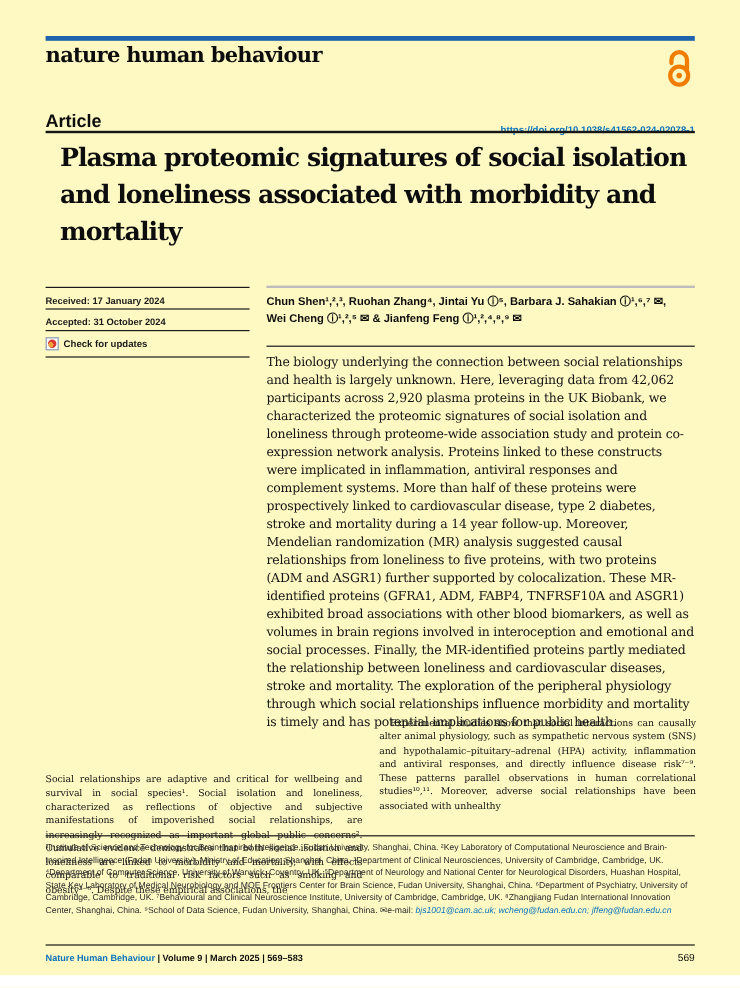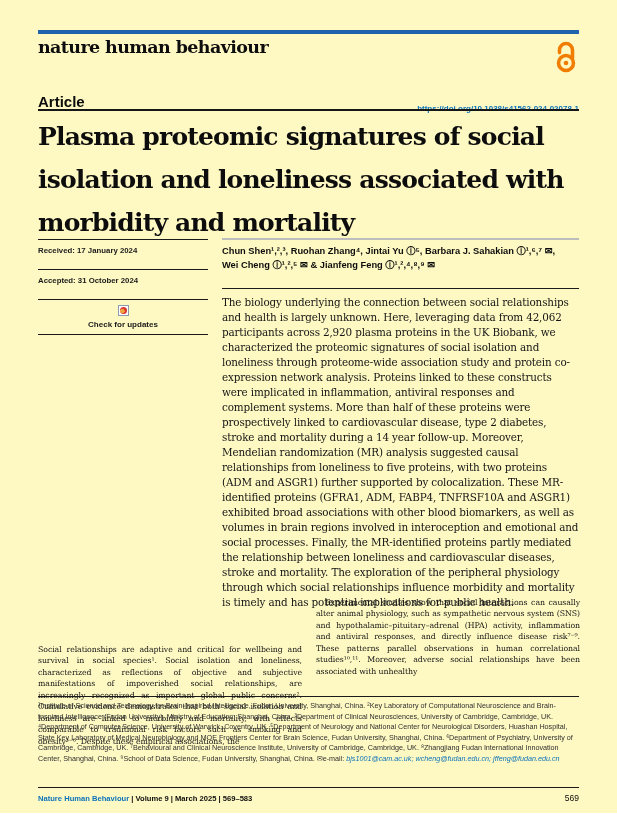--- a/index.html
+++ b/index.html
@@ -19,33 +19,33 @@
   }
   .oa-logo { left:553px; top:40px; width:26px; height:33px; }
 
   
   .article-label { left:38px; top:93px; font-size:15px; font-weight:700; color:#0d0d0d; }
   .doi-link { right:38px; top:104px; font-size:8px; font-weight:700; color:#0c73ba; text-decoration:none; }
   .rule-heavy { left:38px; top:109px; width:541px; height:2px; background:#161616; }
 
   
   .paper-title {
-    left:38px; top:115px; width:532px;
+    left:50px; top:115px; width:532px;
     font-family:"DejaVu Serif", serif; font-weight:700;
-    font-size:25px; line-height:43px; letter-spacing:-0.8px; color:#0d0d0d;
+    font-size:21px; line-height:31px; letter-spacing:-0.8px; color:#0d0d0d;
   }
 
   
   .dates-table { left:38px; top:239px; width:170px; border-top:1.7px solid #1a1a1a; }
   .date-row {
-    border-bottom:0.8px solid #1a1a1a; padding:6px 0 14px 0;
+    border-bottom:0.8px solid #1a1a1a; padding:6px 0 2px 0;
     font-size:7.8px; color:#1a1a1a;
   }
   .date-row.bold { font-weight:700; }
-  .updates-row { border-bottom:0.8px solid #1a1a1a; padding:5px 0; display:flex; align-items:center; gap:4px; cursor:pointer;flex-direction:column; }
+  .updates-row { border-bottom:0.8px solid #1a1a1a; padding:5px 0; display:flex; align-items:center; gap:4px; cursor:pointer; }
   .crossmark-box {
     width:11px; height:11px; border:1px solid #8b9bb0; background:#fff;
     display:inline-flex; align-items:center; justify-content:center; flex:0 0 auto;
   }
   .crossmark-dot {
     width:7px; height:7px; border-radius:50%;
     background:radial-gradient(circle at 35% 60%, #f2a33c 0 34%, #d8382e 36% 100%);
   }
   .updates-label { font-size:8px; font-weight:700; color:#1a1a1a; }
 

